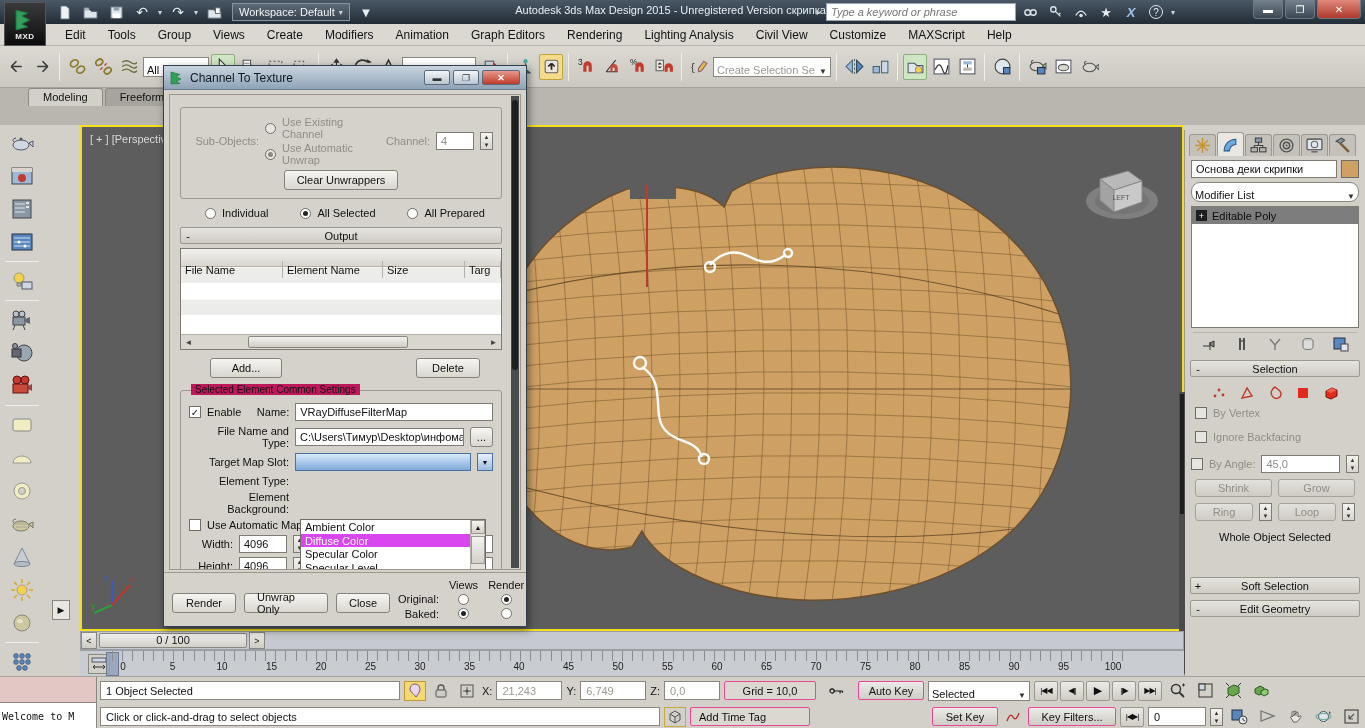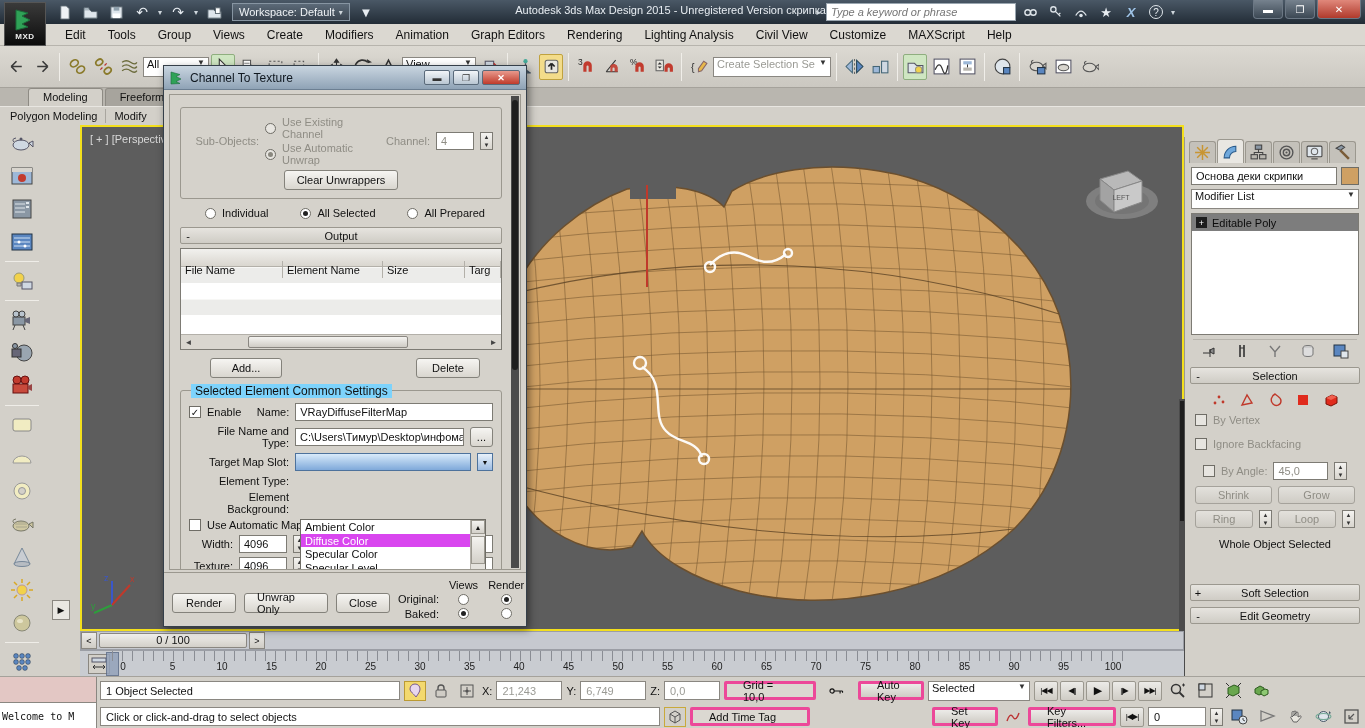--- a/index.html
+++ b/index.html
@@ -25,21 +25,21 @@
   #menubar{position:absolute;left:0;top:24px;width:1365px;height:22px;background:#dbd8d1;border-bottom:1px solid #b7b4ad;display:flex;align-items:center;padding-left:54px;}
   #menubar ul{display:flex;list-style:none;}
   #menubar li{padding:2px 11px;font-size:12px;}
   
   #toolbar{position:absolute;left:0;top:46px;width:1365px;height:42px;background:linear-gradient(#dcd9d2,#cbc8c1);border-bottom:1px solid #a5a29b;display:flex;align-items:center;padding:0 4px;gap:2px;}
   .tb{width:24px;height:26px;display:flex;align-items:center;justify-content:center;border-radius:2px;flex:none;}
   .tb svg{width:19px;height:19px;}
   .tb.green{background:#cfe6c2;border:1px solid #8fae7f;}
   .tb.yellow{background:#f3dc8a;border:1px solid #c0a23f;}
   .sep{width:1px;height:28px;background:#a9a69f;border-right:1px solid #f0eee9;margin:0 3px;flex:none;}
-  .combo{height:20px;background:#fff;border:1px solid #8a8781;display:flex;align-items:flex-start;justify-content:space-between;padding:0 3px;font-size:11px;flex:none;}
+  .combo{height:20px;background:#fff;border:1px solid #8a8781;display:flex;align-items:flex-end;justify-content:space-between;padding:0 3px;font-size:11px;flex:none;}
   .combo .car{font-size:8px;color:#333;margin-left:4px;}
   .combo.gray{color:#9a9a94;}
   
   #ribbon{position:absolute;left:0;top:88px;width:1365px;height:37px;background:#b9b6af;}
   #ribbon .tabs{display:flex;height:18px;padding-left:28px;gap:2px;}
   #ribbon .tab{padding:2px 14px;font-size:11px;background:#a7a49d;border:1px solid #8e8b84;border-bottom:none;border-radius:3px 3px 0 0;}
   #ribbon .tab.active{background:#d3d0c9;}
   #ribbon .panelrow{height:19px;background:#d3d0c9;border-top:1px solid #e8e6e1;display:flex;align-items:center;padding-left:10px;gap:8px;font-size:11px;}
   .vsep{width:1px;height:14px;background:#a9a69f;}
   
@@ -56,21 +56,21 @@
   
   #rtt{position:absolute;left:163px;top:65px;width:364px;height:562px;background:#d5d2cb;border:1px solid #2f3razor842;border:1px solid #353f49;box-shadow:2px 3px 8px rgba(0,0,0,.45);z-index:40;}
   #rtt-title{height:24px;background:linear-gradient(#c9d5e0,#8fa3b6);display:flex;align-items:center;padding:0 6px;border-bottom:1px solid #6c7f92;}
   #rtt-title .t{font-size:12px;color:#101820;margin-left:6px;flex:1;}
   .dwc{width:26px;height:15px;border:1px solid #5a6a7a;border-radius:2px;background:linear-gradient(#f2f5f8,#b9c6d2);display:flex;align-items:center;justify-content:center;font-size:9px;color:#333;margin-left:3px;}
   .dwc.close{width:38px;background:linear-gradient(#e8998c,#c03b2b);color:#fff;font-weight:bold;}
   #rtt-body{position:absolute;left:5px;top:28px;right:5px;bottom:56px;background:#d5d2cb;border:1px solid #9b988f;overflow:hidden;}
   #rtt-scroll{position:absolute;right:1px;top:1px;width:8px;bottom:1px;background:#4b4b4b;}
   #rtt-scroll .thumb{position:absolute;left:1px;right:1px;top:4px;height:270px;background:#1e1e1e;border-radius:3px;}
   .grp{border:1px solid #9b988f;border-radius:3px;position:relative;margin:8px 10px 0 10px;padding:8px;}
-  .grp > .gt{position:absolute;top:-7px;left:10px;background:#7dd3fc;padding:0 4px;font-size:12px;}
+  .grp > .gt{position:absolute;top:-7px;left:10px;background:#be185d;padding:0 4px;font-size:10px;}
   .dim{color:#8f8d85;}
   .row{display:flex;align-items:center;gap:6px;margin:4px 0;}
   .radio{width:11px;height:11px;border-radius:50%;border:1px solid #6f6d66;background:#fff;position:relative;flex:none;}
   .radio.on::after{content:"";position:absolute;left:2px;top:2px;width:5px;height:5px;border-radius:50%;background:#222;}
   .radio.dim2{background:#e7e5e0;}
   .radio.dim2.on::after{background:#8a887f;}
   .check{width:12px;height:12px;border:1px solid #6f6d66;background:#fff;display:flex;align-items:center;justify-content:center;font-size:10px;flex:none;}
   .inset{background:#fff;border:1px solid #7d7b74;height:18px;display:flex;align-items:center;padding:0 4px;font-size:11px;}
   .spin{width:13px;height:18px;display:flex;flex-direction:column;border:1px solid #7d7b74;background:linear-gradient(#f4f3f0,#d8d5ce);flex:none;}
   .spin span{flex:1;display:flex;align-items:center;justify-content:center;font-size:6px;color:#333;line-height:1;}
@@ -94,29 +94,29 @@
   #ddlist .items{flex:1;}
   .dd-item{height:13.7px;display:flex;align-items:center;padding:0 4px;font-size:11px;white-space:nowrap;}
   .dd-item.sel{background:#d946ef;color:#fff;}
   #ddsb{width:15px;background:#e4e2dd;border-left:1px solid #b3b0a9;display:flex;flex-direction:column;align-items:center;}
   #ddsb .a{height:14px;width:100%;display:flex;align-items:center;justify-content:center;font-size:7px;background:linear-gradient(#f4f3f0,#d3d0c9);border:1px solid #9b988f;}
   #ddsb .th{width:100%;height:28px;background:linear-gradient(#f4f3f0,#d3d0c9);border:1px solid #9b988f;margin-top:2px;}
   #rtt-footer{position:absolute;left:0;right:0;bottom:0;height:54px;border-top:1px solid #9b988f;display:flex;align-items:flex-start;padding:6px 8px;gap:8px;}
   #combo-open{background:linear-gradient(#d8eafa,#7fa9da);border:1px solid #4d729c;}
   .lock{width:16px;height:16px;border:1px solid #b08d2a;background:#f1d873;display:flex;align-items:center;justify-content:center;font-size:9px;flex:none;}
   
-  #cpanel{position:absolute;left:1184px;top:137px;width:181px;height:551px;background:#d3d0c9;border-left:1px solid #9b988f;}
+  #cpanel{position:absolute;left:1184px;top:130px;width:181px;height:551px;background:#d3d0c9;border-left:1px solid #9b988f;}
   #ctabs{display:flex;align-items:flex-end;height:26px;padding:2px 2px 0 4px;gap:1px;}
   .ctab{width:27px;height:22px;border:1px solid #9b988f;border-bottom:none;border-radius:3px 3px 0 0;background:#c4c1ba;display:flex;align-items:center;justify-content:center;}
   .ctab.active{background:#e9e7e2;height:24px;}
   .ctab svg{width:17px;height:17px;}
   #objname{display:flex;gap:4px;margin:4px 6px;}
   #objname .inset{flex:1;}
   #colorswatch{width:18px;height:18px;background:#cfa063;border:1px solid #6f6d66;flex:none;}
-  #modlist{margin:2px 6px;}
+  #modlist{margin:2px 6px;border-radius:9px;}
   #stackbox{margin:4px 6px;background:#fff;border:1px solid #7d7b74;height:122px;}
   #stackrow{height:17px;background:#7d7d7d;display:flex;align-items:center;gap:5px;padding:0 4px;color:#0b0b0b;}
   #stackrow .pmx{width:11px;height:11px;background:#1d1d1d;color:#fff;font-size:9px;display:flex;align-items:center;justify-content:center;}
   #stacktools{display:flex;align-items:center;justify-content:space-around;margin:2px 8px;border-top:1px solid #b7b4ad;padding-top:3px;}
   #stacktools svg{width:16px;height:16px;}
   .prollhead{margin:6px 5px 0 5px;height:17px;border:1px solid #9b988f;border-radius:2px;background:linear-gradient(#e6e4df,#cfccc5);display:flex;align-items:center;font-size:11px;}
   .subobj{display:flex;justify-content:center;gap:12px;margin:8px 0 4px 0;}
   .subobj svg{width:16px;height:16px;}
   .pgrp{border:1px solid #9b988f;border-radius:3px;position:relative;margin:10px 8px 0 8px;padding:6px 6px 4px 6px;}
   .pgrp > .gt{position:absolute;top:-7px;left:8px;background:#d3d0c9;padding:0 3px;}
@@ -139,21 +139,21 @@
   #listener{position:absolute;left:0;top:0;width:97px;height:52px;border-right:1px solid #8a8781;}
   #listener .pink{height:26px;background:#e3c7c4;border-bottom:1px solid #8a8781;}
   #listener .code{height:26px;background:#fff;font-family:"DejaVu Sans Mono",monospace;font-size:10px;display:flex;align-items:center;padding:12px 2px;white-space:nowrap;overflow:hidden;}
   .srow{position:absolute;left:100px;right:2px;height:25px;display:flex;align-items:center;gap:4px;}
   #srow1{top:1px;}
   #srow2{top:27px;}
   .sfield{background:#fff;border:1px solid #8a8781;height:19px;display:flex;align-items:center;padding:0 5px;}
   .sicon{width:22px;height:20px;border:1px solid transparent;display:flex;align-items:center;justify-content:center;flex:none;}
   .sicon svg{width:16px;height:16px;}
   .sicon.yellow{background:#f3d96e;border-color:#bb9a33;}
-  .sbtn{background:linear-gradient(#ecebe8,#cfccc5);border:3px solid #ec4899;border-radius:2px;height:19px;display:flex;align-items:center;justify-content:center;padding:0 16px;flex:none;}
+  .sbtn{background:linear-gradient(#ecebe8,#cfccc5);border:1px solid #ec4899;border-radius:2px;height:19px;display:flex;align-items:center;justify-content:center;padding:0 8px;flex:none;}
   .coord{color:#9a9a94;}
   .tportgrp{display:flex;align-items:center;gap:2px;flex:none;}
   .tpb{min-width:24px;height:20px;background:linear-gradient(#ecebe8,#cfccc5);border:1px solid #9b988f;border-radius:2px;display:flex;align-items:center;justify-content:center;font-size:8px;letter-spacing:-1px;padding:0 2px;}
   .navb{width:24px;height:20px;display:flex;align-items:center;justify-content:center;}
   .navb svg{width:17px;height:17px;}
   .gtext{font-size:11px;}
 </style>
 </head>
 <body>
 
@@ -461,25 +461,20 @@
         <path d="M15 9l3-2v5z" fill="#d8d5ce" stroke="#555"></path>
         <path d="M5 7q-2-2 1-3" fill="none" stroke="#555"></path>
       </svg>
     </div>
 </div>
 
 <div id="ribbon">
   <div class="tabs">
     <div class="tab active">Modeling</div>
     <div class="tab">Freeform</div>
-  </div>
-  <div class="panelrow">
-    <span>Polygon Modeling</span>
-    <div class="vsep"></div>
-    <span>Modify</span>
   </div>
 </div>
 
 <div id="dock">
   <div class="col">
     <div class="di">
         <svg viewBox="0 0 24 24">
           <ellipse cx="11" cy="14" rx="8" ry="5" fill="#cfd8e2" stroke="#556"></ellipse>
           <path d="M19 12l4-2v6z" fill="#cfd8e2" stroke="#556"></path>
           <path d="M4 11q-3-3 2-4" fill="none" stroke="#556"></path>
@@ -770,21 +765,21 @@
         <span class="lblr" style="width:44px">Width:</span>
         <div class="inset" style="width:48px">4096</div>
         <div class="spin">
             <span>▲</span>
             <span>▼</span>
           </div>
         <div style="flex:1"></div>
         <div class="inset" style="width:26px;justify-content:center">24</div>
       </div>
       <div class="row" style="margin-bottom:6px">
-        <span class="lblr" style="width:44px">Texture:</span>
+        <span class="lblr" style="width:44px">Height:</span>
         <div class="inset" style="width:48px">4096</div>
         <div class="spin">
             <span>▲</span>
             <span>▼</span>
           </div>
         <div class="lock">🔒</div>
         <div style="flex:1"></div>
         <div class="inset" style="width:26px;justify-content:center">48</div>
       </div>
     </div>
@@ -931,21 +926,21 @@
         </svg></span>
   </div>
   <div class="row" style="margin:4px 10px">
       <span class="check" style="background:#e7e5e0"></span>
       <span class="dim">By Vertex</span>
     </div>
   <div class="row" style="margin:12px 10px">
       <span class="check" style="background:#e7e5e0"></span>
       <span class="dim">Ignore Backfacing</span>
     </div>
-  <div class="row" style="margin:4px 18px">
+  <div class="row" style="margin:4px 6px">
     <span class="check" style="background:#e7e5e0"></span>
     <span class="dim">By Angle:</span>
     <div class="inset" style="flex:1;color:#8f8d85">45,0</div>
     <div class="spin">
         <span>▲</span>
         <span>▼</span>
       </div>
   </div>
   <div class="row" style="margin:6px 10px">
     <div class="gbtn">Shrink</div>

